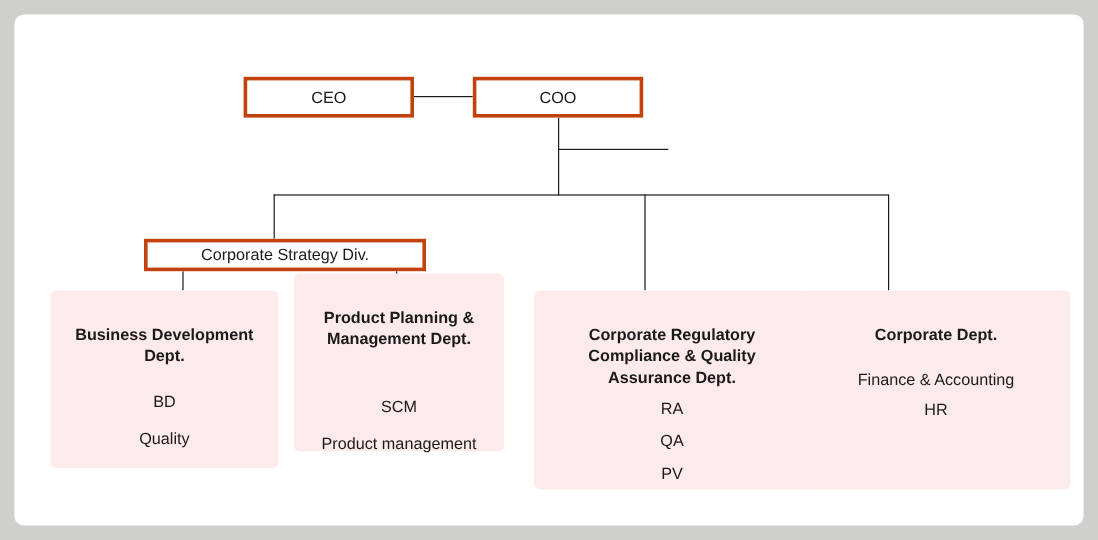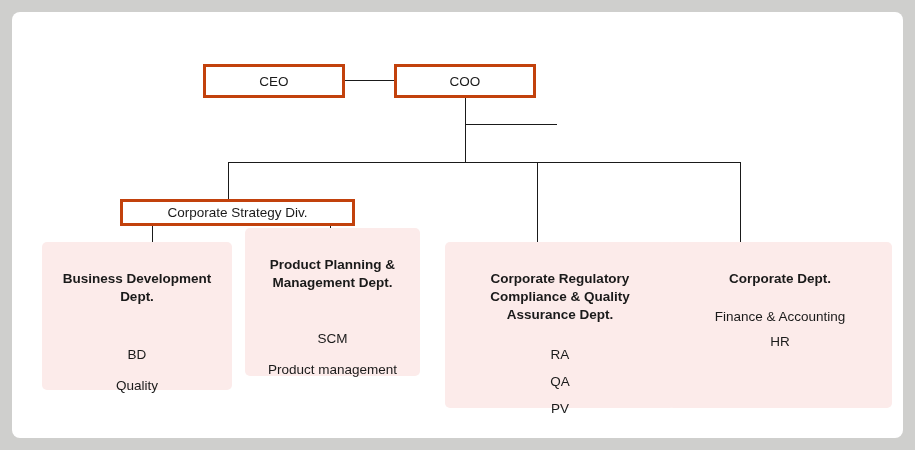--- a/index.html
+++ b/index.html
@@ -56,23 +56,23 @@
   }
   .dept-items {
     display: flex;
     flex-direction: column;
     align-items: center;
   }
   .dept-item {
     line-height: 18px;
   }
   
-  .dept-0 .dept-items { margin-top: 40px; gap: 13px; }
+  .dept-0 .dept-items { margin-top: 20px; gap: 13px; }
   .dept-1 .dept-items { margin-top: 38px; gap: 13px; }
-  .dept-2 .dept-items { margin-top: 22px; gap: 9px; }
+  .dept-2 .dept-items { margin-top: 8px; gap: 9px; }
   .dept-3 .dept-items { margin-top: 20px; gap: 7px; }
 
   #node-ceo  { left: 203px; top: 64px;  width: 142px; height: 34px; }
   #node-coo  { left: 394px; top: 64px;  width: 142px; height: 34px; }
   #node-csd  { left: 557px; top: 112px; width: 231px; height: 27px; }
   #node-bsd  { left: 120px; top: 199px; width: 235px; height: 27px; }
 
   #line-ceo-coo   { left: 345px; top: 80px;  width: 49px;  height: 1px; }
   #line-coo-down  { left: 465px; top: 98px;  width: 1px;   height: 65px; }
   #line-csd       { left: 465px; top: 124px; width: 92px;  height: 1px; }

